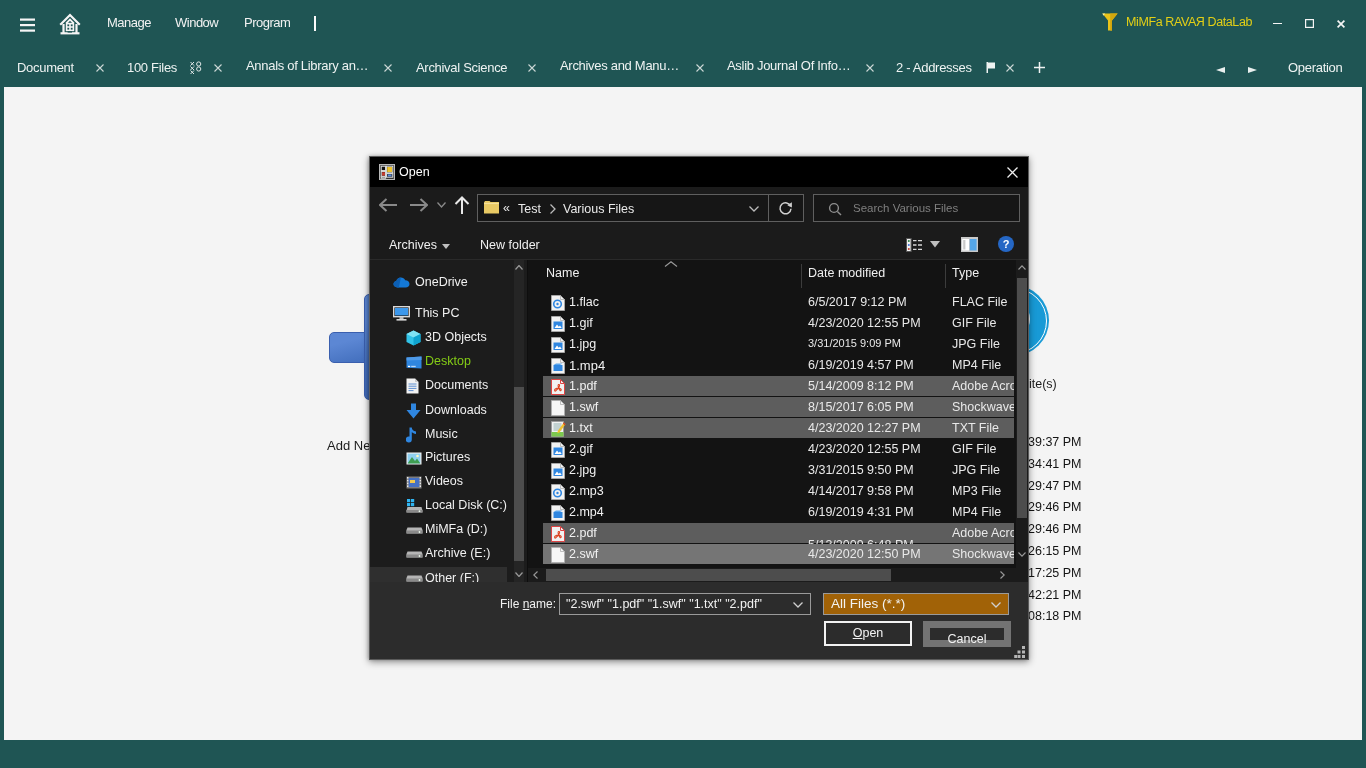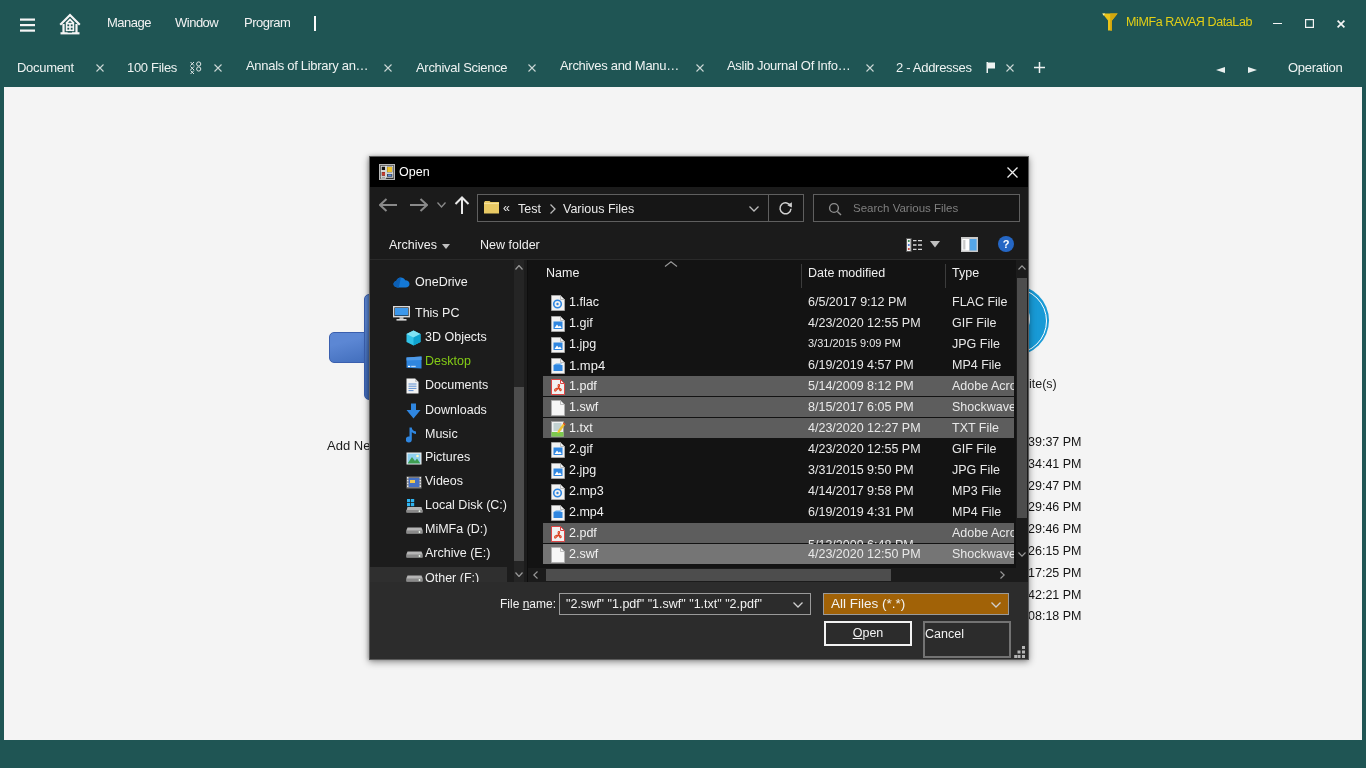--- a/index.html
+++ b/index.html
@@ -550,21 +550,21 @@
     </div>
     <div class="ab" style="left:453px;top:11px;width:186px;height:22px;background:#a16207;border:1px solid #9a9a9a;">
       <div class="ab" style="left:7px;top:2px;font-size:13.5px;color:#f2f2f2;">All Files (*.*)</div>
       <svg class="ab" style="left:167px;top:8px;" width="10" height="6" viewBox="0 0 10 6">
           <path d="M0.5 0.5 L5 5 L9.5 0.5" fill="none" stroke="#cfcfcf" stroke-width="1.3"></path>
         </svg>
     </div>
     <div class="ab" style="left:454px;top:39px;width:88px;height:25px;background:#2c2c2c;border:2px solid #f2f2f2;text-align:center;">
       <span style="font-size:12.5px;color:#f2f2f2;line-height:21px;"><span style="text-decoration:underline">O</span>pen</span>
     </div>
-    <div class="ab" style="left:553px;top:39px;width:88px;height:37px;background:#2c2c2c;border:2px solid #737373;">
+    <div class="ab" style="left:553px;top:39px;width:88px;height:26px;background:#2c2c2c;border:7px solid #737373;text-align:center;">
       <span style="font-size:12.5px;color:#f2f2f2;line-height:23px;">Cancel</span>
     </div>
     <svg class="ab" style="left:644px;top:64px;" width="12" height="12" viewBox="0 0 12 12">
       <g fill="#b5b5b5">
         <rect x="8" y="0" width="3" height="3"></rect>
         <rect x="8" y="4.5" width="3" height="3"></rect>
         <rect x="8" y="9" width="3" height="3"></rect>
         <rect x="3.5" y="4.5" width="3" height="3"></rect>
         <rect x="3.5" y="9" width="3" height="3"></rect>
         <rect x="0.2" y="9" width="2.8" height="3"></rect>

